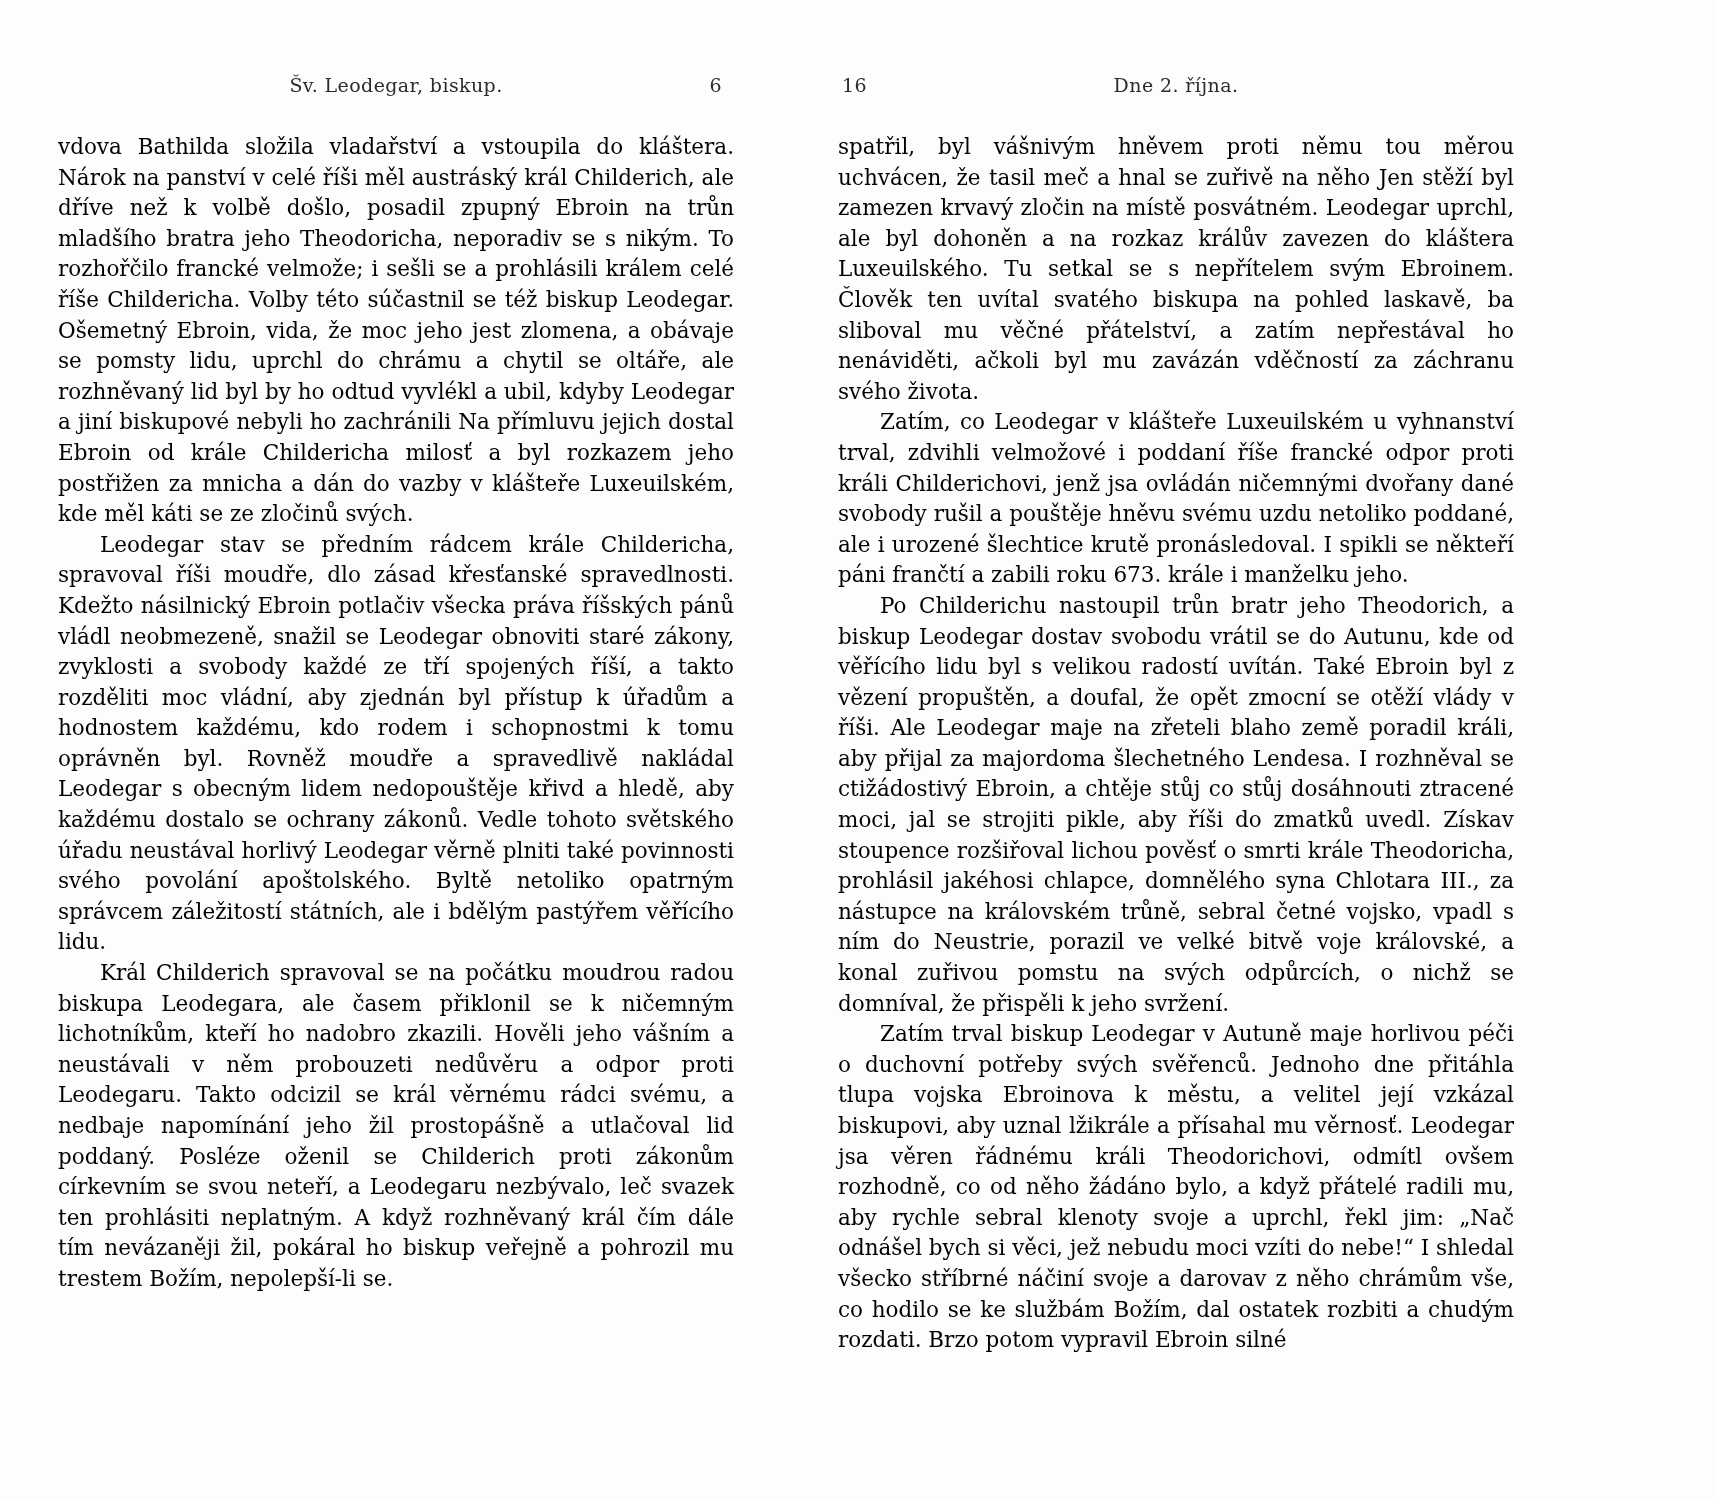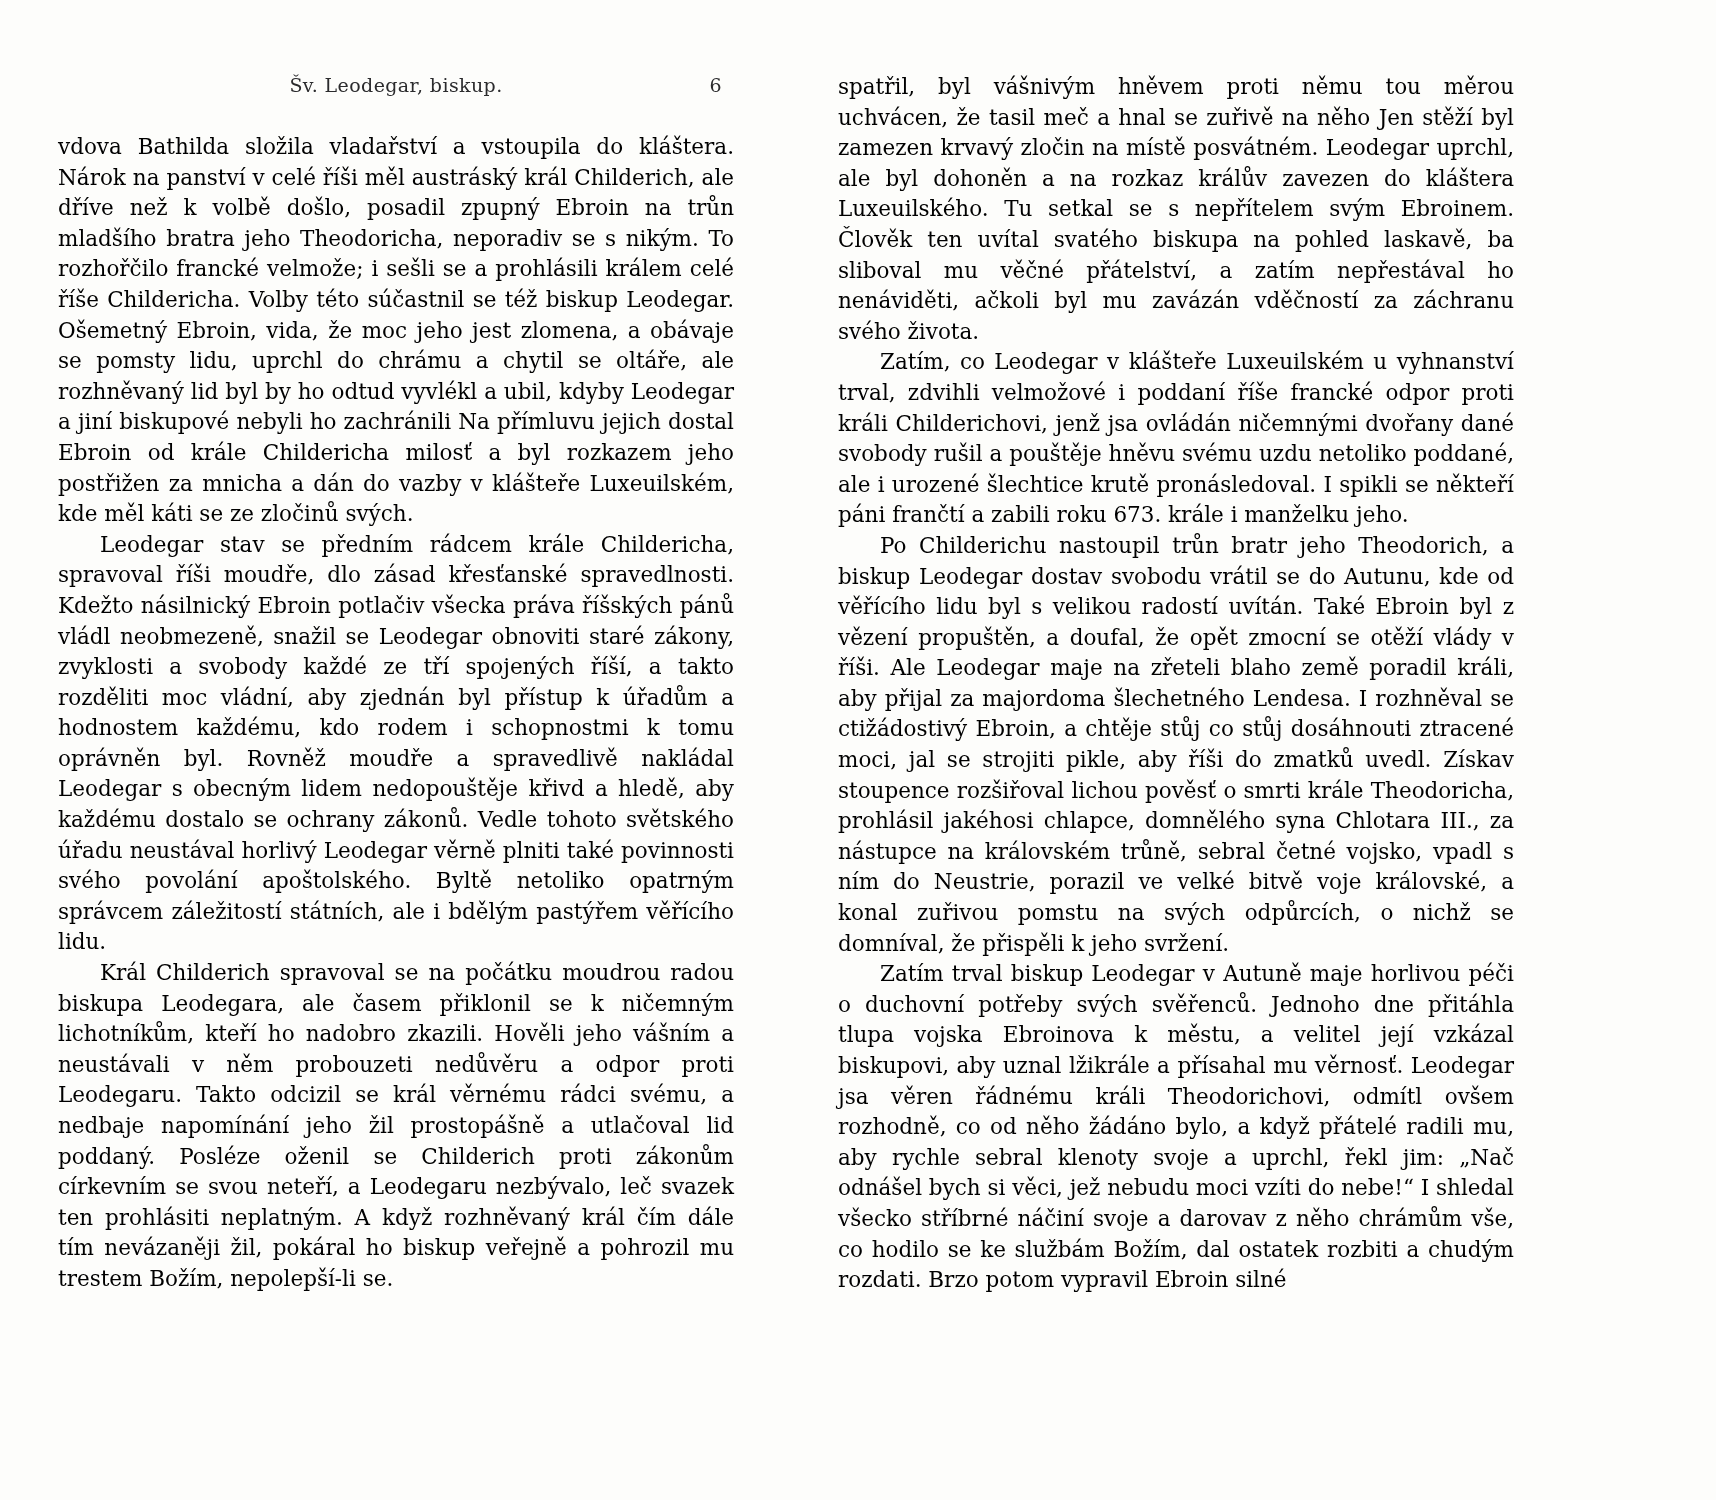--- a/index.html
+++ b/index.html
@@ -54,20 +54,24 @@
       <span class="page-number pos-right">6</span>
     </div>
     <div class="page-body">
       <p class="para no-indent">vdova Bathilda složila vladařství a vstoupila do kláštera. Nárok na panství v celé říši měl austráský král Childerich, ale dříve než k volbě došlo, posadil zpupný Ebroin na trůn mladšího bratra jeho Theodoricha, neporadiv se s nikým. To rozhořčilo francké velmože; i sešli se a prohlásili králem celé říše Childericha. Volby této súčastnil se též biskup Leodegar. Ošemetný Ebroin, vida, že moc jeho jest zlomena, a obávaje se pomsty lidu, uprchl do chrámu a chytil se oltáře, ale rozhněvaný lid byl by ho odtud vyvlékl a ubil, kdyby Leodegar a jiní biskupové nebyli ho zachránili Na přímluvu jejich dostal Ebroin od krále Childericha milosť a byl rozkazem jeho postřižen za mnicha a dán do vazby v klášteře Luxeuilském, kde měl káti se ze zločinů svých.</p>
       <p class="para">Leodegar stav se předním rádcem krále Childericha, spravoval říši moudře, dlo zásad křesťanské spravedlnosti. Kdežto násilnický Ebroin potlačiv všecka práva říšských pánů vládl neobmezeně, snažil se Leodegar obnoviti staré zákony, zvyklosti a svobody každé ze tří spojených říší, a takto rozděliti moc vládní, aby zjednán byl přístup k úřadům a hodnostem každému, kdo rodem i schopnostmi k tomu oprávněn byl. Rovněž moudře a spravedlivě nakládal Leodegar s obecným lidem nedopouštěje křivd a hledě, aby každému dostalo se ochrany zákonů. Vedle tohoto světského úřadu neustával horlivý Leodegar věrně plniti také povinnosti svého povolání apoštolského. Byltě netoliko opatrným správcem záležitostí státních, ale i bdělým pastýřem věřícího lidu.</p>
       <p class="para">Král Childerich spravoval se na počátku moudrou radou biskupa Leodegara, ale časem přiklonil se k ničemným lichotníkům, kteří ho nadobro zkazili. Hověli jeho vášním a neustávali v něm probouzeti nedůvěru a odpor proti Leodegaru. Takto odcizil se král věrnému rádci svému, a nedbaje napomínání jeho žil prostopášně a utlačoval lid poddaný. Posléze oženil se Childerich proti zákonům církevním se svou neteří, a Leodegaru nezbývalo, leč svazek ten prohlásiti neplatným. A když rozhněvaný král čím dále tím nevázaněji žil, pokáral ho biskup veřejně a pohrozil mu trestem Božím, nepolepší-li se.</p>
     </div>
   </div>
 
   <div class="page page-right">
+    <div class="page-header">
+      <span class="page-number pos-left">16</span>
+      <span class="running-title">Dne 2. října.</span>
+    </div>
     <div class="page-body">
       <p class="para no-indent">spatřil, byl vášnivým hněvem proti němu tou měrou uchvácen, že tasil meč a hnal se zuřivě na něho Jen stěží byl zamezen krvavý zločin na místě posvátném. Leodegar uprchl, ale byl dohoněn a na rozkaz králův zavezen do kláštera Luxeuilského. Tu setkal se s nepřítelem svým Ebroinem. Člověk ten uvítal svatého biskupa na pohled laskavě, ba sliboval mu věčné přátelství, a zatím nepřestával ho nenáviděti, ačkoli byl mu zavázán vděčností za záchranu svého života.</p>
       <p class="para">Zatím, co Leodegar v klášteře Luxeuilském u vyhnanství trval, zdvihli velmožové i poddaní říše francké odpor proti králi Childerichovi, jenž jsa ovládán ničemnými dvořany dané svobody rušil a pouštěje hněvu svému uzdu netoliko poddané, ale i urozené šlechtice krutě pronásledoval. I spikli se někteří páni frančtí a zabili roku 673. krále i manželku jeho.</p>
       <p class="para">Po Childerichu nastoupil trůn bratr jeho Theodorich, a biskup Leodegar dostav svobodu vrátil se do Autunu, kde od věřícího lidu byl s velikou radostí uvítán. Také Ebroin byl z vězení propuštěn, a doufal, že opět zmocní se otěží vlády v říši. Ale Leodegar maje na zřeteli blaho země poradil králi, aby přijal za majordoma šlechetného Lendesa. I rozhněval se ctižádostivý Ebroin, a chtěje stůj co stůj dosáhnouti ztracené moci, jal se strojiti pikle, aby říši do zmatků uvedl. Získav stoupence rozšiřoval lichou pověsť o smrti krále Theodoricha, prohlásil jakéhosi chlapce, domnělého syna Chlotara III., za nástupce na královském trůně, sebral četné vojsko, vpadl s ním do Neustrie, porazil ve velké bitvě voje královské, a konal zuřivou pomstu na svých odpůrcích, o nichž se domníval, že přispěli k jeho svržení.</p>
       <p class="para">Zatím trval biskup Leodegar v Autuně maje horlivou péči o duchovní potřeby svých svěřenců. Jednoho dne přitáhla tlupa vojska Ebroinova k městu, a velitel její vzkázal biskupovi, aby uznal lžikrále a přísahal mu věrnosť. Leodegar jsa věren řádnému králi Theodorichovi, odmítl ovšem rozhodně, co od něho žádáno bylo, a když přátelé radili mu, aby rychle sebral klenoty svoje a uprchl, řekl jim: „Nač odnášel bych si věci, jež nebudu moci vzíti do nebe!“ I shledal všecko stříbrné náčiní svoje a darovav z něho chrámům vše, co hodilo se ke službám Božím, dal ostatek rozbiti a chudým rozdati. Brzo potom vypravil Ebroin silné</p>
     </div>
   </div>
 
 </div>
 

